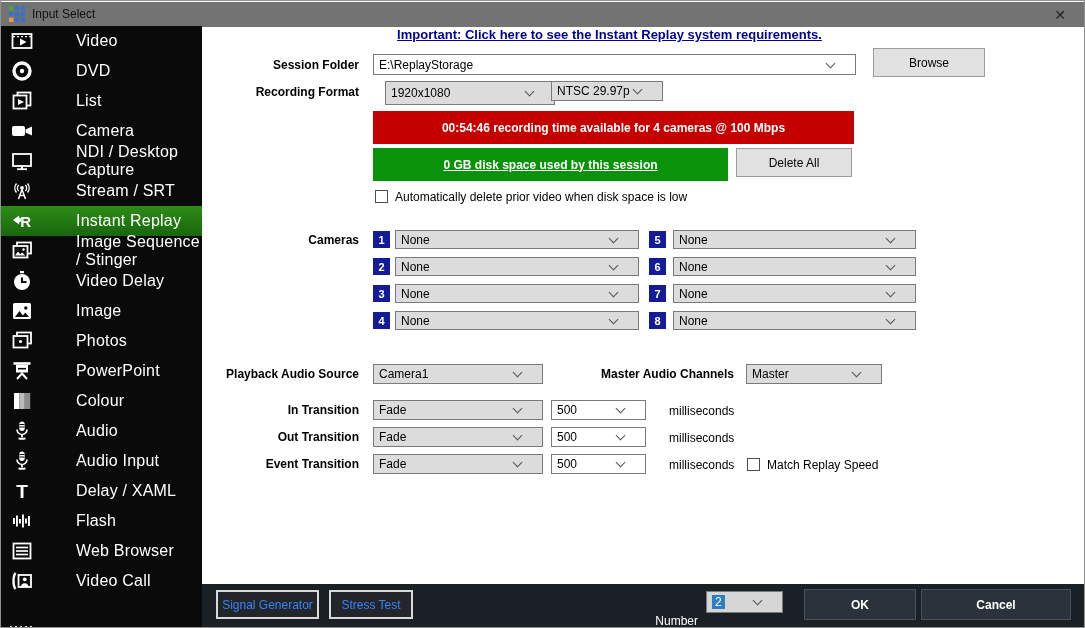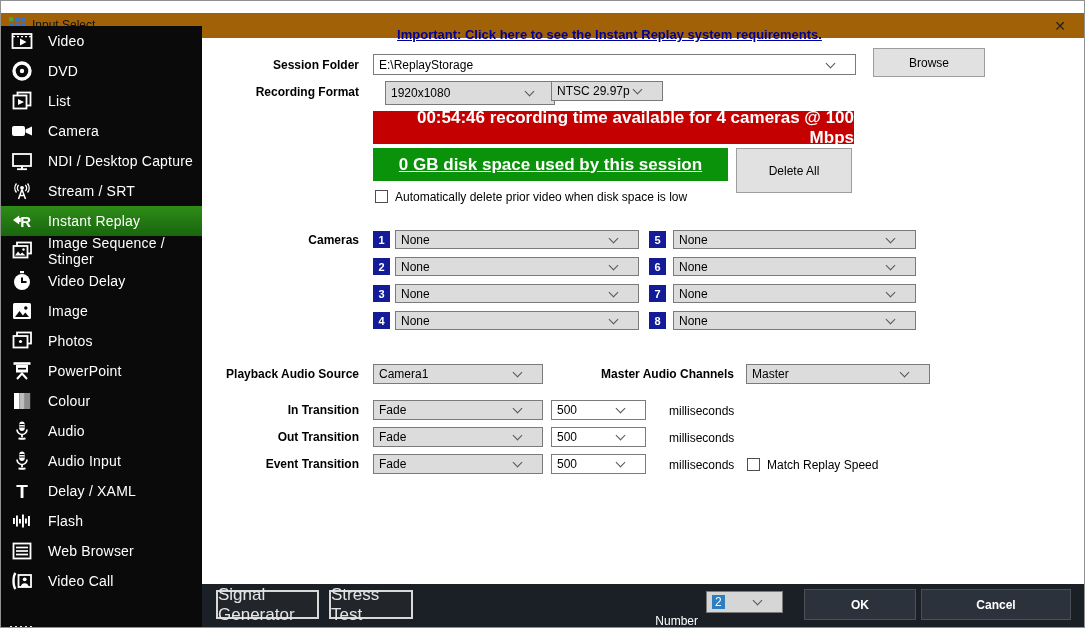--- a/index.html
+++ b/index.html
@@ -1,58 +1,58 @@
 <!DOCTYPE html>
 <html><head>
 <meta charset="utf-8">
 <style>
   html,body{margin:0;padding:0;background:#cfcfcf;font-family:"Liberation Sans",sans-serif;}
   #window{position:relative;width:1085px;height:628px;background:#fff;border:1px solid #919191;
           box-sizing:border-box;overflow:hidden;font-size:12px;color:#000;}
   
-  #titlebar{position:absolute;left:0;top:12px;width:100%;height:25px;background:#a16207;}
+  #titlebar{position:absolute;left:0;top:1px;width:100%;height:25px;background:#737373;}
   #app-icon{position:absolute;left:8px;top:4px;width:16px;height:16px;}
   #title-text{position:absolute;left:31px;top:5px;font-size:12px;color:#111;}
   #close-btn{position:absolute;right:14px;top:3px;width:20px;height:19px;display:flex;align-items:center;
              justify-content:center;font-size:14px;color:#222;cursor:default;}
   
   #sidebar{position:absolute;left:0;top:25px;width:201px;height:603px;background:#0a0a0a;overflow:hidden;}
   .side-item{display:flex;align-items:center;height:30px;padding-left:9px;color:#fff;gap:14px;}
   .side-item.selected{background:linear-gradient(180deg,#2e8c17 0%,#19660e 100%);}
   .side-icon{width:24px;height:24px;flex:none;display:flex;align-items:center;justify-content:center;}
   .side-icon svg{width:24px;height:24px;display:block;}
-  .side-label{font-size:14px;letter-spacing:.2px;}
+  .side-label{font-size:16px;letter-spacing:.2px;margin-left:28px;}
   #sidebar-partial{position:absolute;left:9px;top:600px;width:24px;height:3px;
      background:repeating-linear-gradient(90deg,#e8e8e8 0 2px,transparent 2px 5px);}
   
   .flabel{position:absolute;left:80px;width:278px;text-align:right;font-weight:bold;font-size:12px;}
   .combo{position:absolute;background:#dcdcdc;border:1px solid #7a7a7a;box-sizing:border-box;
          display:flex;align-items:center;justify-content:space-between;padding:0 21px 0 5px;font-size:12px;}
   .combo.white{background:#fff;}
   .ct{white-space:nowrap;overflow:hidden;}
   .ct.sel{background:#2e7fc1;color:#fff;padding:0 3px;}
   .chev{width:6px;height:6px;border-right:1.4px solid #555;border-bottom:1.4px solid #555;
         transform:rotate(45deg);margin-top:-3px;flex:none;}
   .btn-gray{position:absolute;background:#e1e1e1;border:1px solid #9d9d9d;box-sizing:border-box;
             display:flex;align-items:center;justify-content:center;font-size:12px;color:#000;}
-  .banner{position:absolute;color:#fff;font-weight:bold;font-size:17px;display:flex;align-items:center;
+  .banner{position:absolute;color:#fff;font-weight:bold;font-size:12px;display:flex;align-items:center;
           justify-content:center;box-sizing:border-box;text-align:right;}
   #banner-red{left:372px;top:110px;width:481px;height:33px;background:#c40000;}
   #banner-green{left:372px;top:147px;width:355px;height:33px;background:#0a930a;text-decoration:underline;}
   .cb{position:absolute;width:13px;height:13px;background:#fff;border:1px solid #4d4d4d;box-sizing:border-box;}
   .cb-label{position:absolute;font-size:12px;}
   .badge{position:absolute;width:17px;height:17px;background:#141b96;color:#fff;font-weight:bold;
          font-size:11px;display:flex;align-items:center;justify-content:center;}
   #notice-link{position:absolute;left:372px;top:26px;width:473px;text-align:center;color:#000099;
                font-weight:bold;font-size:13px;text-decoration:underline;white-space:nowrap;}
   .plain{position:absolute;font-size:12px;}
   
   #footer{position:absolute;left:201px;top:583px;width:884px;height:45px;background:#1b2026;}
   .btn-outline{position:absolute;background:#22262b;border:2px solid #d9d9d9;box-shadow:inset 0 0 0 1px #22262b;
-               color:#e5e5e5;font-size:17px;display:flex;align-items:center;justify-content:center;box-sizing:border-box;}
+               color:#3b82f6;font-size:12px;display:flex;align-items:center;justify-content:center;box-sizing:border-box;}
   .btn-dark{position:absolute;background:#2c323c;border:1px solid #4a5059;color:#fff;font-weight:bold;
             font-size:12px;display:flex;align-items:center;justify-content:center;box-sizing:border-box;}
   #footer-number-label{position:absolute;left:645px;top:593px;width:52px;text-align:right;color:#fff;font-size:12px;margin-top:20px;}
 </style>
 </head>
 <body>
 
 <div id="window">
 
   <div id="titlebar">
@@ -293,34 +293,34 @@
     <span class="ct">1920x1080</span>
     <span class="chev"></span>
   </div>
   <div class="combo" style="left:550px;top:80px;width:112px;height:20px">
     <span class="ct">NTSC 29.97p</span>
     <span class="chev"></span>
   </div>
 
   <div class="banner" id="banner-red">00:54:46 recording time available for 4 cameras @ 100 Mbps</div>
   <div class="banner" id="banner-green">0 GB disk space used by this session</div>
-  <div class="btn-gray" style="left:735px;top:147px;width:116px;height:45px">Delete All</div>
+  <div class="btn-gray" style="left:735px;top:147px;width:116px;height:29px">Delete All</div>
 
   <span class="cb" style="left:374px;top:189px"></span>
   <span class="cb-label" style="left:394px;top:189px">Automatically delete prior video when disk space is low</span>
 
   <div class="flabel" style="top:232px">Cameras</div>
 
   <div class="flabel" style="top:366px">Playback Audio Source</div>
   <div class="combo" style="left:372px;top:363px;width:170px;height:20px">
     <span class="ct">Camera1</span>
     <span class="chev"></span>
   </div>
   <div class="flabel" style="left:480px;width:253px;top:366px">Master Audio Channels</div>
-  <div class="combo" style="left:745px;top:363px;width:184px;height:20px">
+  <div class="combo" style="left:745px;top:363px;width:136px;height:20px">
     <span class="ct">Master</span>
     <span class="chev"></span>
   </div>
 
   <div id="footer"></div>
   <div class="btn-outline" style="left:215px;top:589px;width:103px;height:29px">Signal Generator</div>
   <div class="btn-outline" style="left:328px;top:589px;width:84px;height:29px">Stress Test</div>
   <div id="footer-number-label">Number</div>
   <div class="combo" style="left:705px;top:590px;width:77px;height:22px;background:#d6d6d6">
     <span class="ct sel">2</span>

